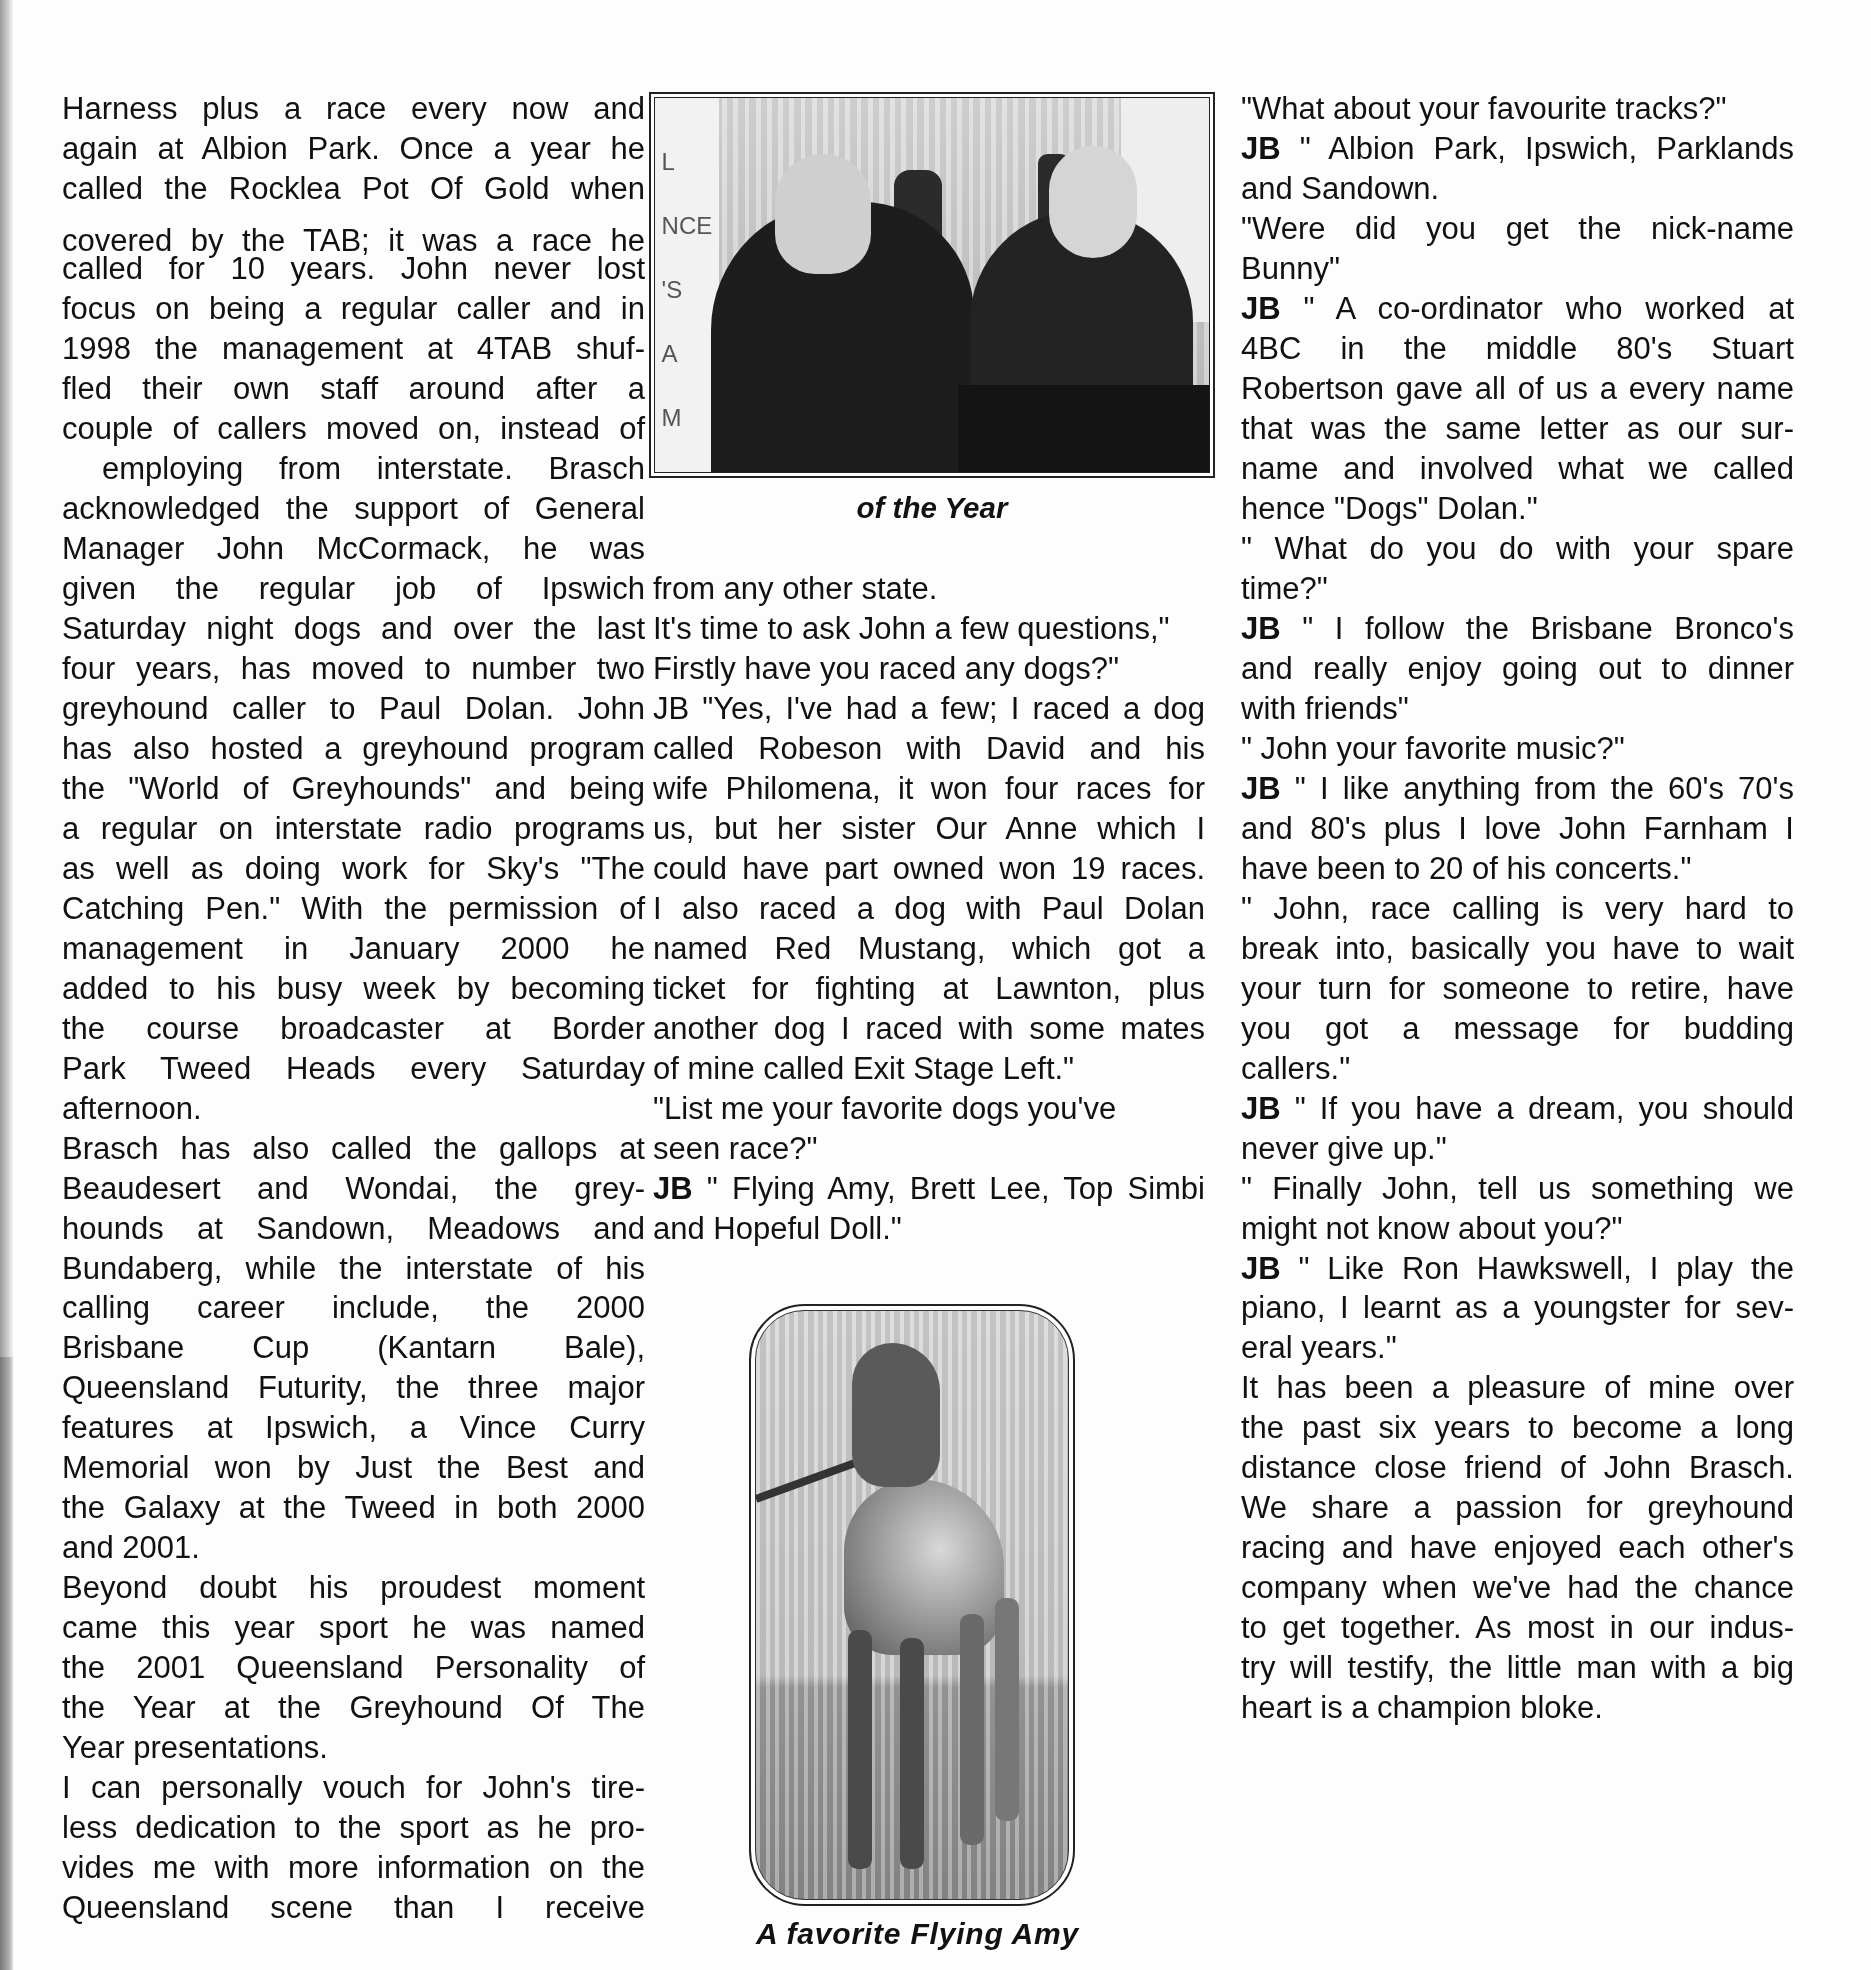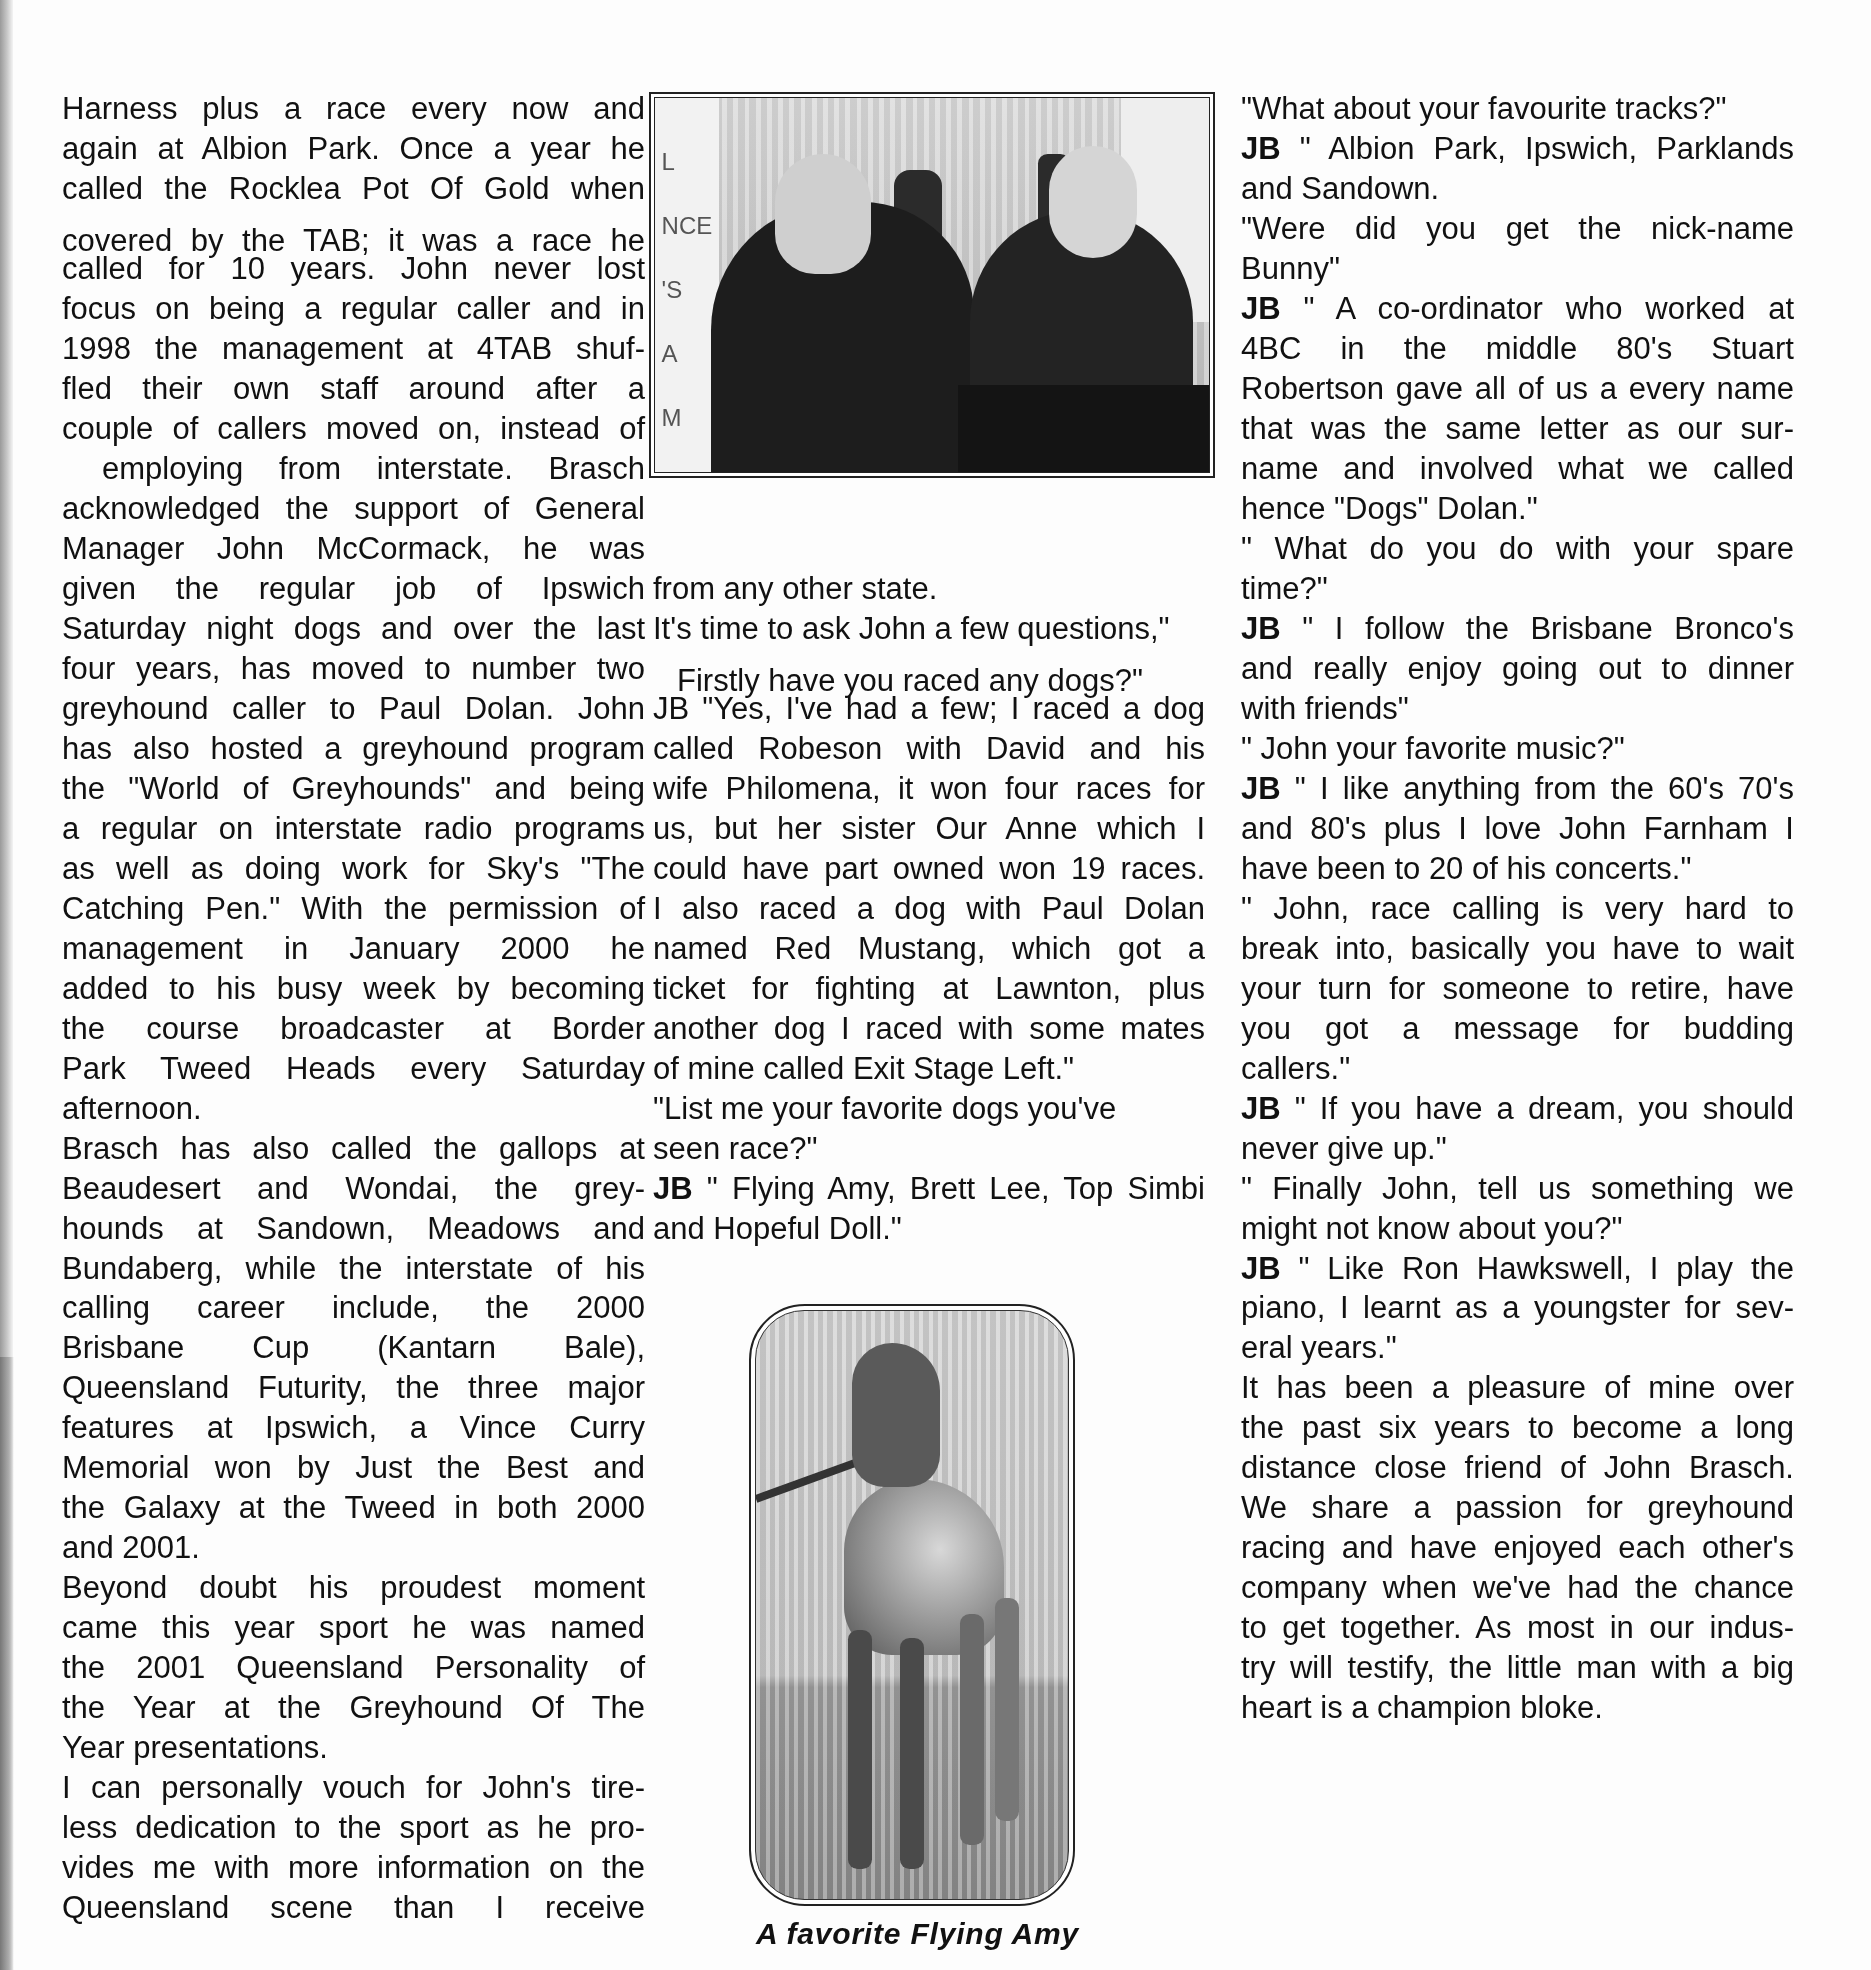--- a/index.html
+++ b/index.html
@@ -175,26 +175,27 @@
     <div class="trophy"></div>
     <div class="trophy2"></div>
     <div class="man-left"></div>
     <div class="man-left-head"></div>
     <div class="man-right"></div>
     <div class="man-right-head"></div>
     <div class="lectern"></div>
   </div>
 </div>
 <div class="caption" id="photo1-caption">
+  <div>of the Year</div>
 </div>
 
 <div class="col" id="col-mid">
     <div class="line last" style="top: 480px;">from any other state.</div>
     <div class="line last" style="top: 520px;">It's time to ask John a few questions,"</div>
-    <div class="line last" style="top: 572px; margin-left: 24px;">Firstly have you raced any dogs?"</div>
+    <div class="line last" style="top: 560px;">Firstly have you raced any dogs?"</div>
     <div class="line" style="top: 600px;">JB "Yes, I've had a few; I raced a dog</div>
     <div class="line" style="top: 640px;">called Robeson with David and his</div>
     <div class="line" style="top: 680px;">wife Philomena, it won four races for</div>
     <div class="line" style="top: 720px;">us, but her sister Our Anne which I</div>
     <div class="line" style="top: 760px;">could have part owned won 19 races.</div>
     <div class="line" style="top: 800px;">I also raced a dog with Paul Dolan</div>
     <div class="line" style="top: 840px;">named Red Mustang, which got a</div>
     <div class="line" style="top: 880px;">ticket for fighting at Lawnton, plus</div>
     <div class="line" style="top: 920px;">another dog I raced with some mates</div>
     <div class="line last" style="top: 960px;">of mine called Exit Stage Left."</div>

